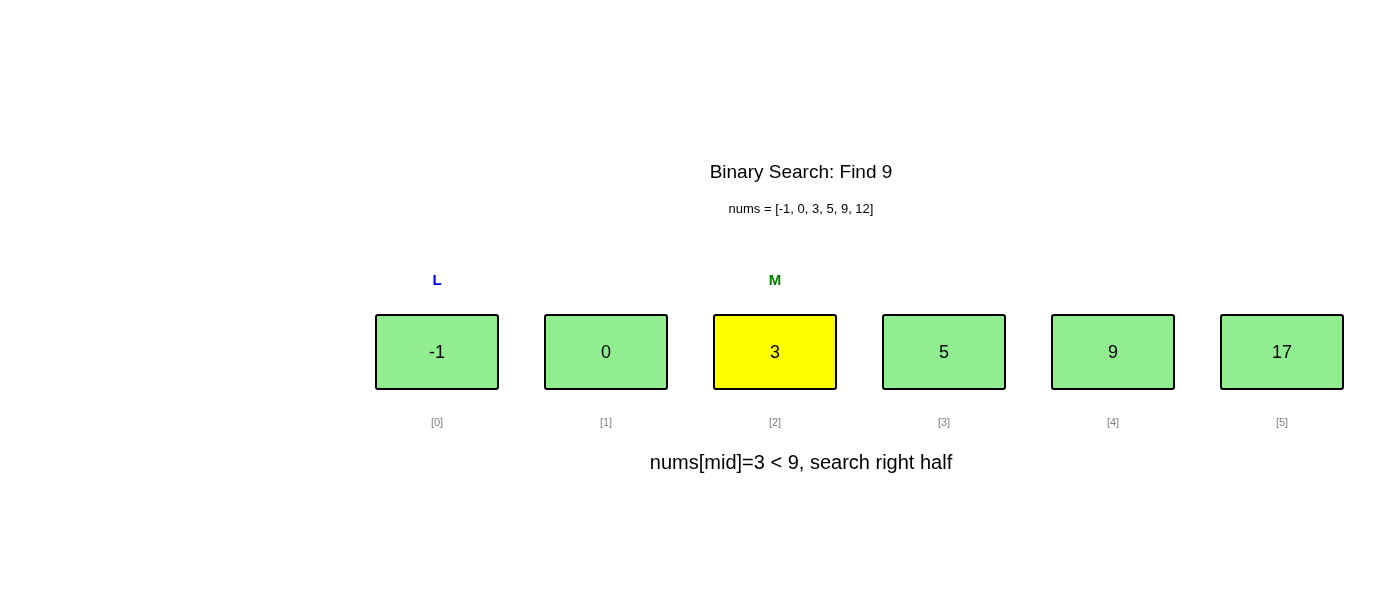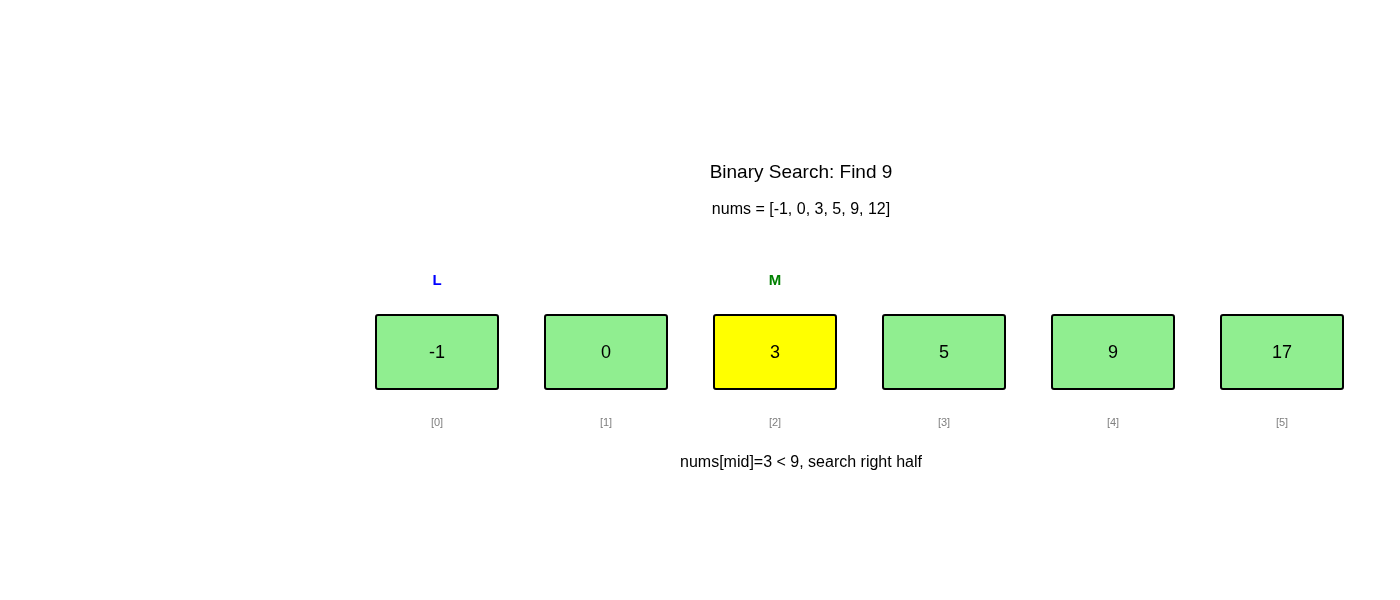--- a/index.html
+++ b/index.html
@@ -30,21 +30,21 @@
     position: absolute;
     top: 114px; left: 753px;
     transform: translateX(-50%);
     font-size: 19px; line-height: 19px;
     white-space: nowrap;
   }
   .fig-subtitle {
     position: absolute;
     top: 153px; left: 753px;
     transform: translateX(-50%);
-    font-size: 16px; line-height: 16px;
+    font-size: 13px; line-height: 16px;
     white-space: nowrap;
   }
   .array-row {
     position: absolute;
     top: 198px; left: 315px;
     display: flex;
     gap: 21px;
   }
   .cell {
     width: 124px;
@@ -76,21 +76,21 @@
   .index {
     margin-top: 14px;
     font-size: 11px; line-height: 13px;
     color: var(--index-label);
     text-align: center;
   }
   .status {
     position: absolute;
     top: 406px; left: 753px;
     transform: translateX(-50%);
-    font-size: 16px; line-height: 16px;
+    font-size: 20px; line-height: 16px;
     white-space: nowrap;
   }
 </style>
 </head>
 <body>
 
 <div class="figure">
 
   <div class="fig-title">Binary Search: Find 9</div>
 

